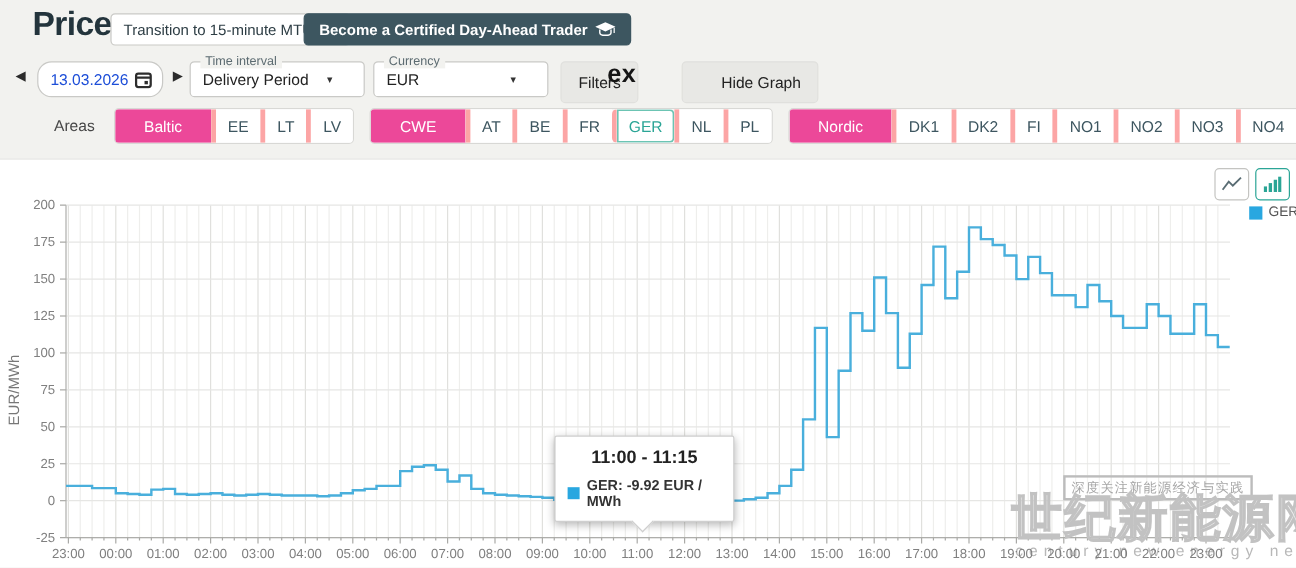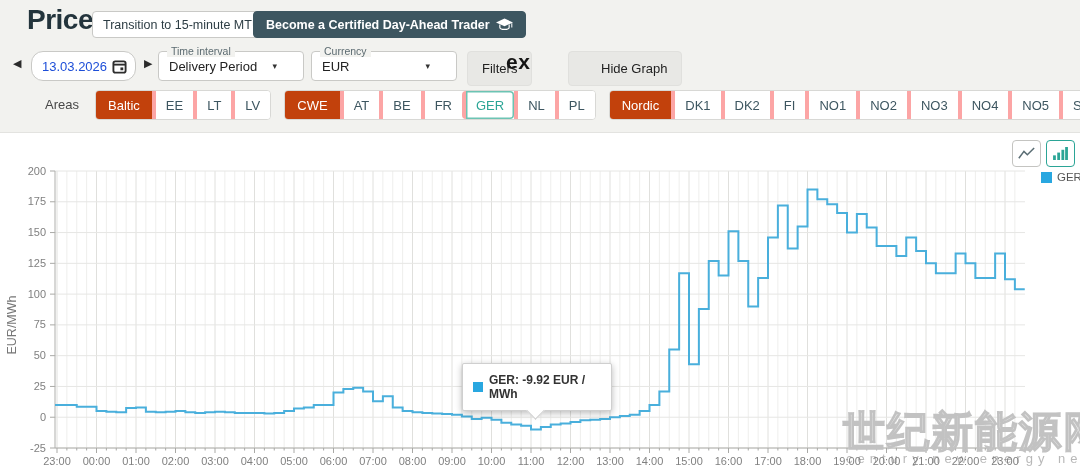--- a/index.html
+++ b/index.html
@@ -25,21 +25,21 @@
   .select-box .spacer { flex:1; }
   .caret { font-size:9px; color:#333; margin-left:8px; }
   .btn-gray { position:absolute; top:51px; height:35px; padding:0 14px; background:#e8e8e5; border:1px solid #e0e0dd; color:#222; font-size:13px; border-radius:4px; display:inline-flex; align-items:center; }
   .wm-ex { position:absolute; left:506px; top:50px; font-size:21px; font-weight:700; color:#151515; letter-spacing:0.5px; }
   
   .areas-label { position:absolute; left:45px; top:97px; font-size:13px; color:#474747; }
   .areas-row { position:absolute; left:95px; top:90px; display:flex; gap:13px; }
   .area-group { display:inline-flex; background:#fff; border:1px solid #d8d8d5; border-radius:4px; overflow:hidden; height:30px; }
   .area-btn { display:inline-flex; align-items:center; padding:0 10px; font-size:13px; color:#3d5660; background:#fff; border:none; border-left:4px solid #fca5a5; cursor:pointer; }
   .area-btn:first-child { border-left:none; }
-  .area-btn.dark { background:#c2410c; color:#fff; padding:0 12px; }
+  .area-btn.dark { background:#ec4899; color:#fff; padding:0 24px; }
   .area-btn.accent { color:#2ba596; box-shadow:inset 0 0 0 1.5px #6cc4b3; border-radius:4px; }
   
   .chart-card { position:absolute; left:0; top:132px; width:1080px; height:341px; background:#fff; border-top:1px solid #e3e3e0; }
   .chart-type-btn { position:absolute; top:7px; width:29px; height:27px; background:#fff; border:1px solid #c4c4c1; border-radius:4px; display:flex; align-items:center; justify-content:center; cursor:pointer; }
   .chart-type-btn.active { border:1.5px solid #2ba596; }
   .legend { position:absolute; left:1041px; top:38px; display:flex; align-items:center; gap:5px; }
   .legend-swatch { width:11px; height:11px; background:#29a7e0; }
   .legend-label { font-size:11.5px; color:#555; }
   svg text { font-family:"Liberation Sans", sans-serif; }
   
@@ -417,21 +417,23 @@
       <text x="847" y="332" text-anchor="middle" font-size="11" fill="#808080">19:00</text>
       <text x="886.5" y="332" text-anchor="middle" font-size="11" fill="#808080">20:00</text>
       <text x="926" y="332" text-anchor="middle" font-size="11" fill="#808080">21:00</text>
       <text x="965.5" y="332" text-anchor="middle" font-size="11" fill="#808080">22:00</text>
       <text x="1005" y="332" text-anchor="middle" font-size="11" fill="#808080">23:00</text>
       <text x="16" y="192" text-anchor="middle" font-size="12.5" fill="#777" transform="rotate(-90 16 192)">EUR/MWh</text>
       <path d="M 55 271.9 L 57.00 271.9 L 66.88 271.9 L 66.88 271.9 L 76.75 271.9 L 76.75 273.8 L 86.63 273.8 L 86.63 273.8 L 96.50 273.8 L 96.50 278.1 L 106.38 278.1 L 106.38 278.7 L 116.25 278.7 L 116.25 279.3 L 126.13 279.3 L 126.13 275.0 L 136.00 275.0 L 136.00 274.4 L 145.88 274.4 L 145.88 278.7 L 155.75 278.7 L 155.75 279.3 L 165.63 279.3 L 165.63 278.7 L 175.50 278.7 L 175.50 278.1 L 185.38 278.1 L 185.38 279.3 L 195.25 279.3 L 195.25 279.9 L 205.13 279.9 L 205.13 279.3 L 215.00 279.3 L 215.00 278.7 L 224.88 278.7 L 224.88 279.3 L 234.75 279.3 L 234.75 279.9 L 244.63 279.9 L 244.63 279.9 L 254.50 279.9 L 254.50 279.9 L 264.38 279.9 L 264.38 280.5 L 274.25 280.5 L 274.25 279.9 L 284.13 279.9 L 284.13 278.1 L 294.00 278.1 L 294.00 275.6 L 303.88 275.6 L 303.88 274.4 L 313.75 274.4 L 313.75 271.9 L 323.63 271.9 L 323.63 271.9 L 333.50 271.9 L 333.50 259.6 L 343.38 259.6 L 343.38 255.9 L 353.25 255.9 L 353.25 254.7 L 363.13 254.7 L 363.13 258.4 L 373.00 258.4 L 373.00 268.2 L 382.88 268.2 L 382.88 263.3 L 392.75 263.3 L 392.75 274.4 L 402.63 274.4 L 402.63 278.1 L 412.50 278.1 L 412.50 279.3 L 422.38 279.3 L 422.38 279.9 L 432.25 279.9 L 432.25 280.5 L 442.13 280.5 L 442.13 281.1 L 452.00 281.1 L 452.00 281.8 L 461.88 281.8 L 461.88 283.6 L 471.75 283.6 L 471.75 286.1 L 481.63 286.1 L 481.63 284.8 L 491.50 284.8 L 491.50 286.7 L 501.38 286.7 L 501.38 289.8 L 511.25 289.8 L 511.25 291.6 L 521.13 291.6 L 521.13 292.8 L 531.00 292.8 L 531.00 296.4 L 540.88 296.4 L 540.88 294.1 L 550.75 294.1 L 550.75 291.6 L 560.63 291.6 L 560.63 290.4 L 570.50 290.4 L 570.50 289.1 L 580.38 289.1 L 580.38 287.3 L 590.25 287.3 L 590.25 286.7 L 600.13 286.7 L 600.13 286.1 L 610.00 286.1 L 610.00 284.2 L 619.88 284.2 L 619.88 283.0 L 629.75 283.0 L 629.75 281.8 L 639.63 281.8 L 639.63 278.1 L 649.50 278.1 L 649.50 271.9 L 659.38 271.9 L 659.38 258.4 L 669.25 258.4 L 669.25 216.5 L 679.13 216.5 L 679.13 140.2 L 689.00 140.2 L 689.00 231.3 L 698.88 231.3 L 698.88 175.9 L 708.75 175.9 L 708.75 127.9 L 718.63 127.9 L 718.63 142.6 L 728.50 142.6 L 728.50 98.3 L 738.38 98.3 L 738.38 127.9 L 748.25 127.9 L 748.25 173.4 L 758.13 173.4 L 758.13 145.1 L 768.00 145.1 L 768.00 104.5 L 777.88 104.5 L 777.88 72.5 L 787.75 72.5 L 787.75 115.6 L 797.63 115.6 L 797.63 93.4 L 807.50 93.4 L 807.50 56.5 L 817.38 56.5 L 817.38 66.3 L 827.25 66.3 L 827.25 71.2 L 837.13 71.2 L 837.13 79.9 L 847.00 79.9 L 847.00 99.6 L 856.88 99.6 L 856.88 81.1 L 866.75 81.1 L 866.75 94.6 L 876.63 94.6 L 876.63 113.1 L 886.50 113.1 L 886.50 113.1 L 896.38 113.1 L 896.38 122.9 L 906.25 122.9 L 906.25 104.5 L 916.13 104.5 L 916.13 118.0 L 926.00 118.0 L 926.00 130.3 L 935.88 130.3 L 935.88 140.2 L 945.75 140.2 L 945.75 140.2 L 955.63 140.2 L 955.63 120.5 L 965.50 120.5 L 965.50 130.3 L 975.38 130.3 L 975.38 145.1 L 985.25 145.1 L 985.25 145.1 L 995.13 145.1 L 995.13 120.5 L 1005.00 120.5 L 1005.00 146.3 L 1014.88 146.3 L 1014.88 156.2 L 1024.75 156.2" fill="none" stroke="#49afdc" stroke-width="2" stroke-linejoin="miter"></path>
     </svg>
 
   <div class="tooltip">
+    <div class="tooltip-title">11:00 - 11:15</div>
     <div class="tooltip-row">
       <span class="tooltip-swatch"></span>
       <span>GER: -9.92 EUR / MWh</span>
     </div>
   </div>
 
+  <div class="wm-box">深度关注新能源经济与实践</div>
   <div class="wm-big">世纪新能源网</div>
   <div class="wm-en">century new energy net.</div>
 </div>
 
 </body></html>

